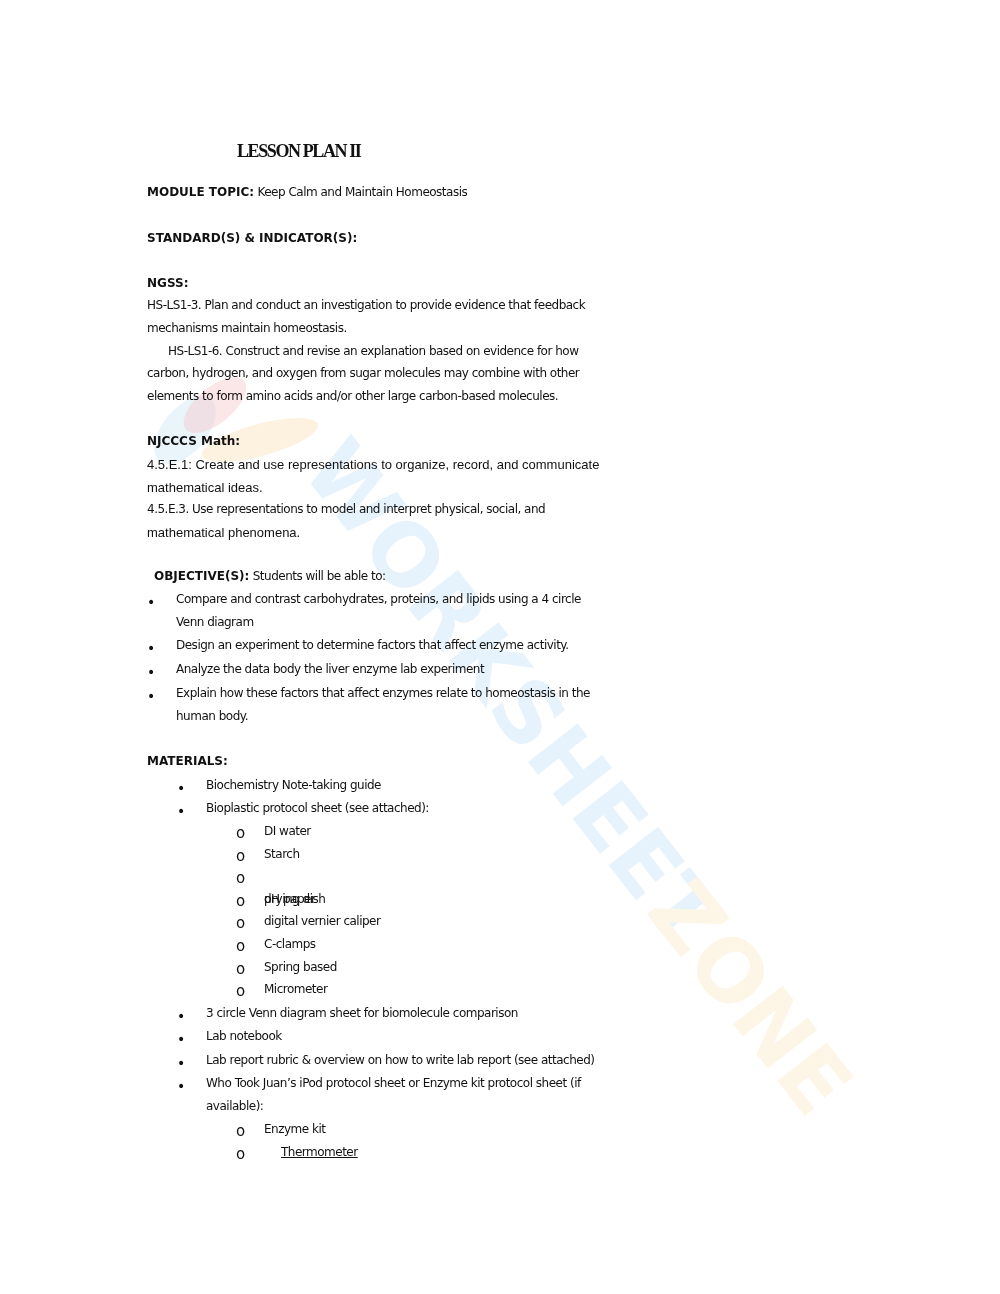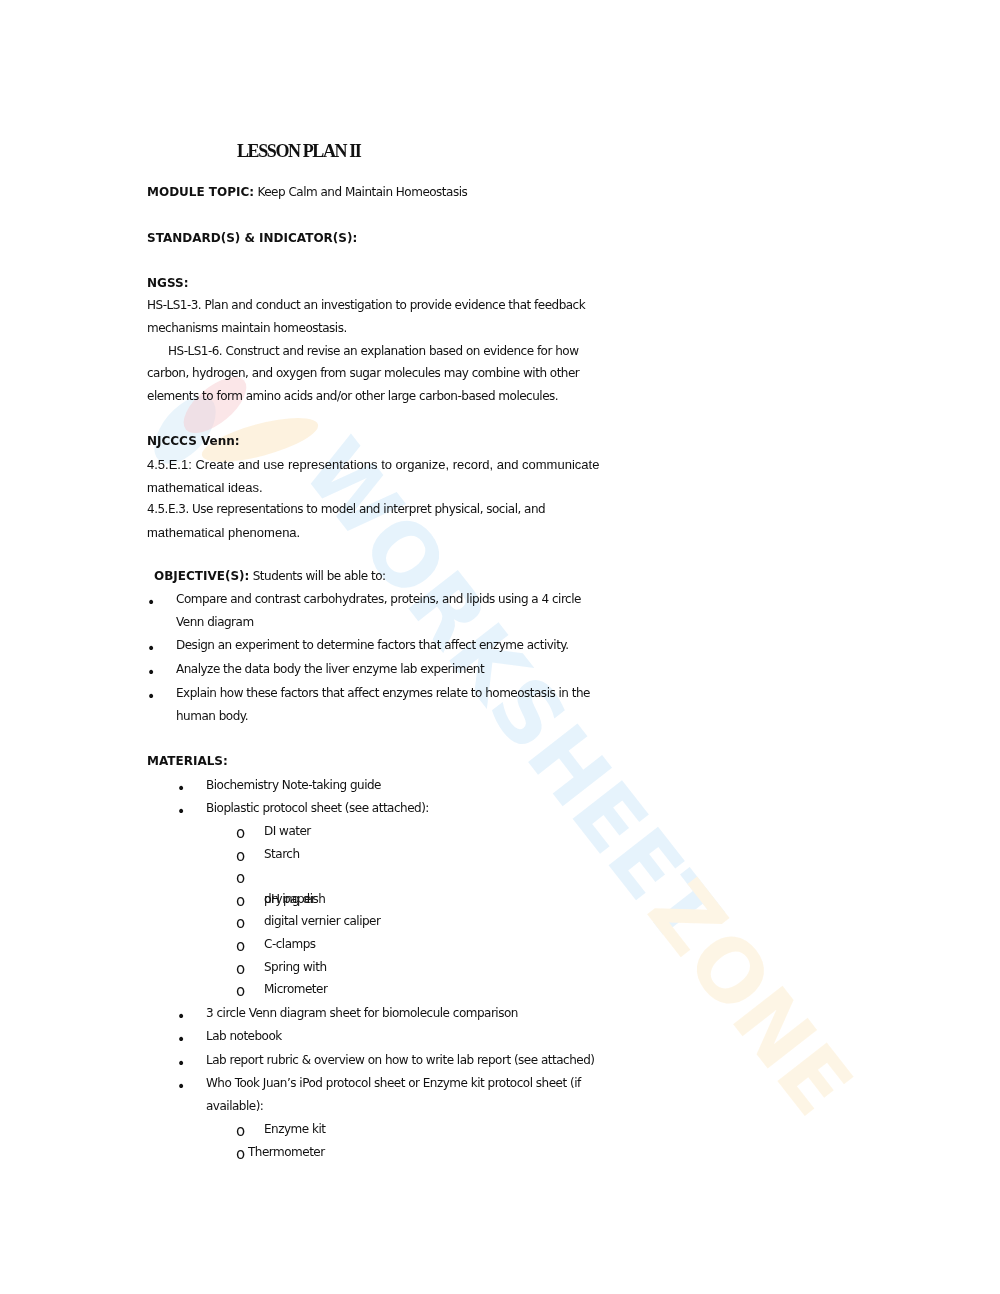--- a/index.html
+++ b/index.html
@@ -40,21 +40,21 @@
 
   <div class="line b" style="top:231px;">STANDARD(S) &amp; INDICATOR(S):</div>
 
   <div class="line b" style="top:276px;">NGSS:</div>
   <div class="line" style="top:298px;">HS-LS1-3. Plan and conduct an investigation to provide evidence that feedback</div>
   <div class="line" style="top:321px;">mechanisms maintain homeostasis.</div>
   <div class="line" style="top:344px;margin-left:21px;">HS-LS1-6. Construct and revise an explanation based on evidence for how</div>
   <div class="line" style="top:366px;">carbon, hydrogen, and oxygen from sugar molecules may combine with other</div>
   <div class="line" style="top:389px;">elements to form amino acids and/or other large carbon-based molecules.</div>
 
-  <div class="line b" style="top:434px;">NJCCCS Venn:</div>
+  <div class="line b" style="top:434px;">NJCCCS Math:</div>
   <div class="line arial" style="top:457px;">4.5.E.1: Create and use representations to organize, record, and communicate</div>
   <div class="line arial" style="top:480px;">mathematical ideas.</div>
   <div class="line" style="top:502px;">4.5.E.3. Use representations to model and interpret physical, social, and</div>
   <div class="line arial" style="top:525px;">mathematical phenomena.</div>
 
   <div class="line" style="top:569px; left:154px;">
     <span class="b">OBJECTIVE(S):</span>
     <span>Students will be able to:</span>
   </div>
 
@@ -86,35 +86,35 @@
   <div class="line" style="top:847px; left:264px;">Starch</div>
   <span class="circ" style="left:236px; top:869px;">o</span>
   <div class="line" style="top:892px; left:264px;text-align:right;">pH paper</div>
   <span class="circ" style="left:236px; top:892px;">o</span>
   <div class="line" style="top:892px; left:264px;">drying dish</div>
   <span class="circ" style="left:236px; top:914px;">o</span>
   <div class="line" style="top:914px; left:264px;">digital vernier caliper</div>
   <span class="circ" style="left:236px; top:937px;">o</span>
   <div class="line" style="top:937px; left:264px;">C-clamps</div>
   <span class="circ" style="left:236px; top:960px;">o</span>
-  <div class="line" style="top:960px; left:264px;">Spring with</div>
+  <div class="line" style="top:960px; left:264px;">Spring based</div>
   <span class="circ" style="left:236px; top:982px;">o</span>
   <div class="line" style="top:982px; left:264px;">Micrometer</div>
 
   <span class="bullet" style="left:177px; top:1008px;">•</span>
   <div class="line" style="top:1006px; left:206px;">3 circle Venn diagram sheet for biomolecule comparison</div>
 
   <span class="bullet" style="left:177px; top:1031px;">•</span>
   <div class="line" style="top:1029px; left:206px;">Lab notebook</div>
 
   <span class="bullet" style="left:177px; top:1055px;">•</span>
   <div class="line" style="top:1053px; left:206px;">Lab report rubric &amp; overview on how to write lab report (see attached)</div>
 
   <span class="bullet" style="left:177px; top:1078px;">•</span>
   <div class="line" style="top:1076px; left:206px;">Who Took Juan’s iPod protocol sheet or Enzyme kit protocol sheet (if</div>
   <div class="line" style="top:1099px; left:206px;">available):</div>
 
   <span class="circ" style="left:236px; top:1122px;">o</span>
   <div class="line" style="top:1122px; left:264px;">Enzyme kit</div>
   <span class="circ" style="left:236px; top:1145px;">o</span>
-  <div class="line" style="top:1145px; left:248px;">Thermometer</div>
+  <div class="line" style="top:1145px; left:281px;text-decoration:underline;">Thermometer</div>
 
 </div>
 
 </body></html>

